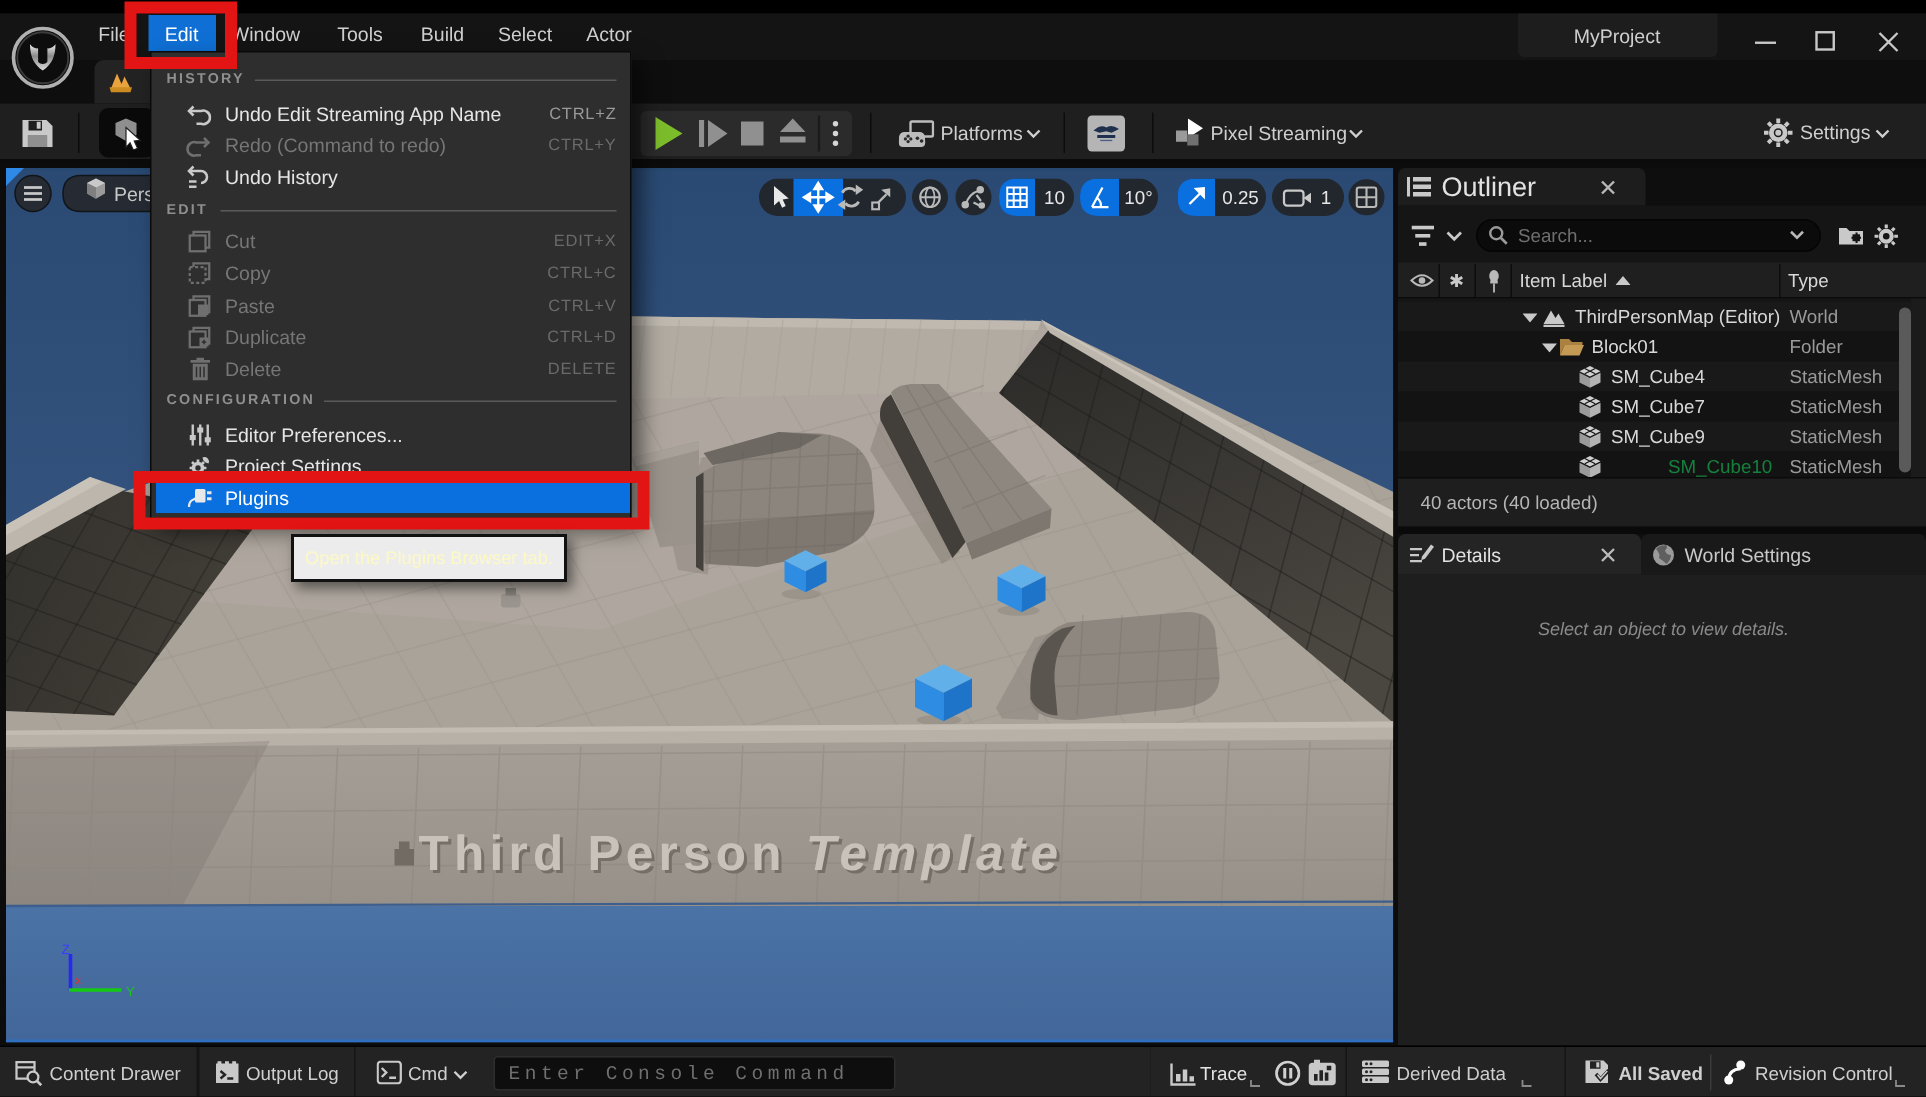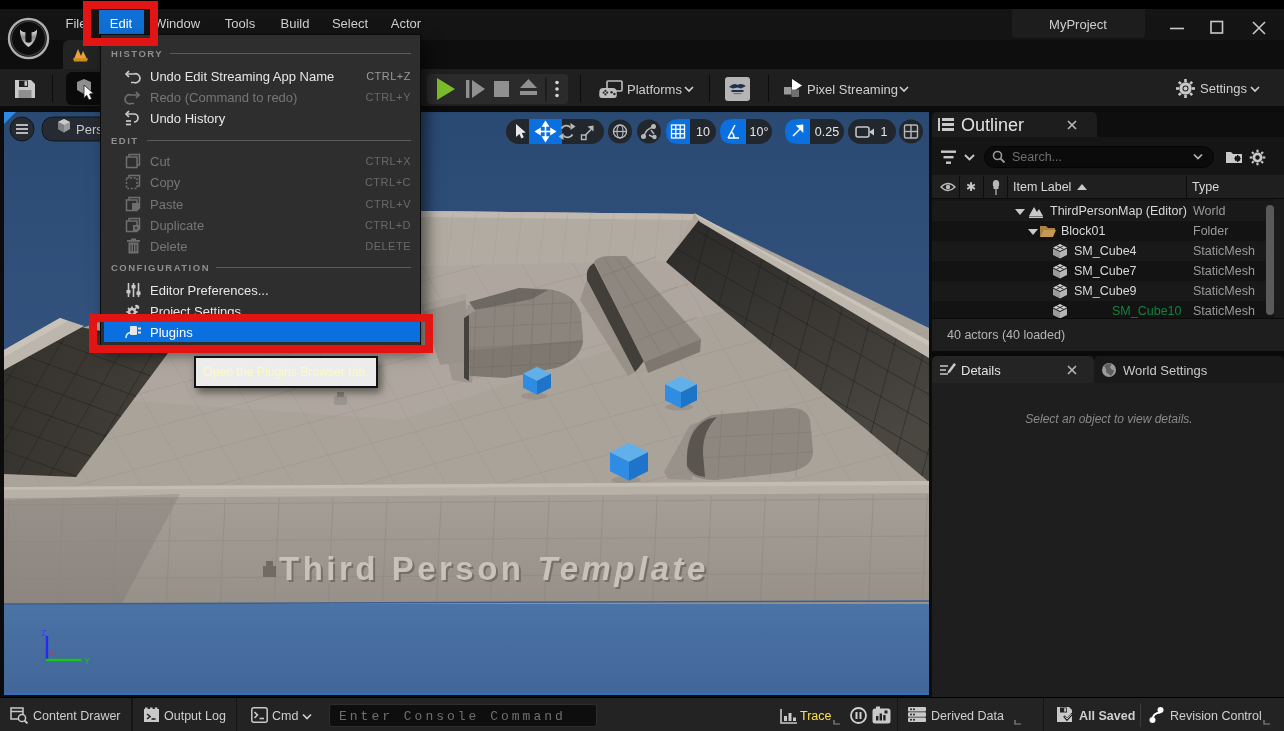--- a/index.html
+++ b/index.html
@@ -863,21 +863,21 @@
       <path d="M2,1.5 L6,5.5 L10,1.5" stroke="#cfcfcf" stroke-width="1.6" fill="none"></path>
     </svg>
 <div class="abs" style="left:329px;top:704px;width:268px;height:23px;background:#0e0e0e;border:1px solid #2e2e2e;border-radius:3px"></div>
 <div class="txt" style="left:339px;top:716px;transform:translateY(-50%);font-size:13px;color:#6f6f6f;font-weight:normal;font-family:&quot;Liberation Mono&quot;,monospace;letter-spacing:3px">Enter Console Command</div>
 <svg class="abs" style="left:780px;top:708px" width="18" height="16" viewBox="0 0 18 16">
       <path d="M1,1 L1,15 L17,15" stroke="#c9c9c9" stroke-width="1.6" fill="none"></path>
       <rect x="4" y="8" width="3" height="5" fill="#c9c9c9"></rect>
       <rect x="8.5" y="5" width="3" height="8" fill="#c9c9c9"></rect>
       <rect x="13" y="9.5" width="3" height="3.5" fill="#c9c9c9"></rect>
     </svg>
-<div class="txt" style="left:800px;top:716px;transform:translateY(-50%);font-size:12.5px;color:#fde047;font-weight:normal;">Trace</div>
+<div class="txt" style="left:800px;top:716px;transform:translateY(-50%);font-size:12.5px;color:#e5e5e5;font-weight:normal;">Trace</div>
 <svg class="abs" style="left:833px;top:719px" width="8" height="7" viewBox="0 0 8 7">
       <path d="M1,1 L1,5 L7,5" stroke="#8a8a8a" stroke-width="1.2" fill="none"></path>
     </svg>
 <svg class="abs" style="left:850px;top:707px" width="17" height="17" viewBox="0 0 17 17">
       <circle cx="8.5" cy="8.5" r="7.5" fill="none" stroke="#d0d0d0" stroke-width="1.8"></circle>
       <rect x="5.5" y="5" width="2" height="7" fill="#d0d0d0"></rect>
       <rect x="9.5" y="5" width="2" height="7" fill="#d0d0d0"></rect>
     </svg>
 <svg class="abs" style="left:872px;top:706px" width="19" height="18" viewBox="0 0 19 18">
       <rect x="0.5" y="2.5" width="18" height="15" rx="2.5" fill="#c9c9c9"></rect>
@@ -944,21 +944,21 @@
 <div class="txt" style="left:150px;top:117.5px;transform:translateY(-50%);font-size:13px;color:#e6e6e6;font-weight:normal;">Undo History</div>
 <svg class="abs" style="left:124px;top:109.5px" width="17" height="16" viewBox="0 0 17 16">
       <path d="M5,1 L2,4 L5,7" stroke="#c9c9c9" stroke-width="1.7" fill="none"></path>
       <path d="M2.5,4 L10,4 A4,4 0 1 1 10,12" stroke="#c9c9c9" stroke-width="1.7" fill="none"></path>
       <line x1="2" y1="11" x2="7" y2="11" stroke="#c9c9c9" stroke-width="1.7"></line>
       <line x1="2" y1="14.5" x2="7" y2="14.5" stroke="#c9c9c9" stroke-width="1.7"></line>
     </svg>
 <div class="txt" style="left:111px;top:139.5px;transform:translateY(-50%);font-size:9.5px;color:#8f8f8f;font-weight:bold;letter-spacing:1.5px">EDIT</div>
 <div class="abs" style="left:147px;top:139.5px;width:264px;height:1px;background:#5a5a5a"></div>
 <div class="txt" style="left:150px;top:161px;transform:translateY(-50%);font-size:13px;color:#767676;font-weight:normal;">Cut</div>
-<div class="txt" style="left:411px;top:161px;transform:translate(-100%,-50%);font-size:11px;color:#6a6a6a;letter-spacing:0.5px">CTRL+X</div>
+<div class="txt" style="left:411px;top:161px;transform:translate(-100%,-50%);font-size:11px;color:#6a6a6a;letter-spacing:0.5px">EDIT+X</div>
 <svg class="abs" style="left:125px;top:153px" width="16" height="16" viewBox="0 0 16 16">
       <path d="M4,4 L4,1.5 L14.5,1.5 L14.5,12 L12,12" stroke="#6f6f6f" stroke-width="1.5" fill="none"></path>
       <rect x="1.5" y="4" width="10.5" height="10.5" stroke="#6f6f6f" stroke-width="1.5" fill="none"></rect>
     </svg>
 <div class="txt" style="left:150px;top:182px;transform:translateY(-50%);font-size:13px;color:#767676;font-weight:normal;">Copy</div>
 <div class="txt" style="left:411px;top:182px;transform:translate(-100%,-50%);font-size:11px;color:#6a6a6a;letter-spacing:0.5px">CTRL+C</div>
 <svg class="abs" style="left:125px;top:174px" width="16" height="16" viewBox="0 0 16 16">
       <path d="M4,4 L4,1.5 L14.5,1.5 L14.5,12 L12,12" stroke="#6f6f6f" stroke-width="1.5" fill="none"></path>
       <rect x="1.5" y="4" width="10.5" height="10.5" stroke="#6f6f6f" stroke-width="1.5" fill="none" stroke-dasharray="2,1.6"></rect>
     </svg>

